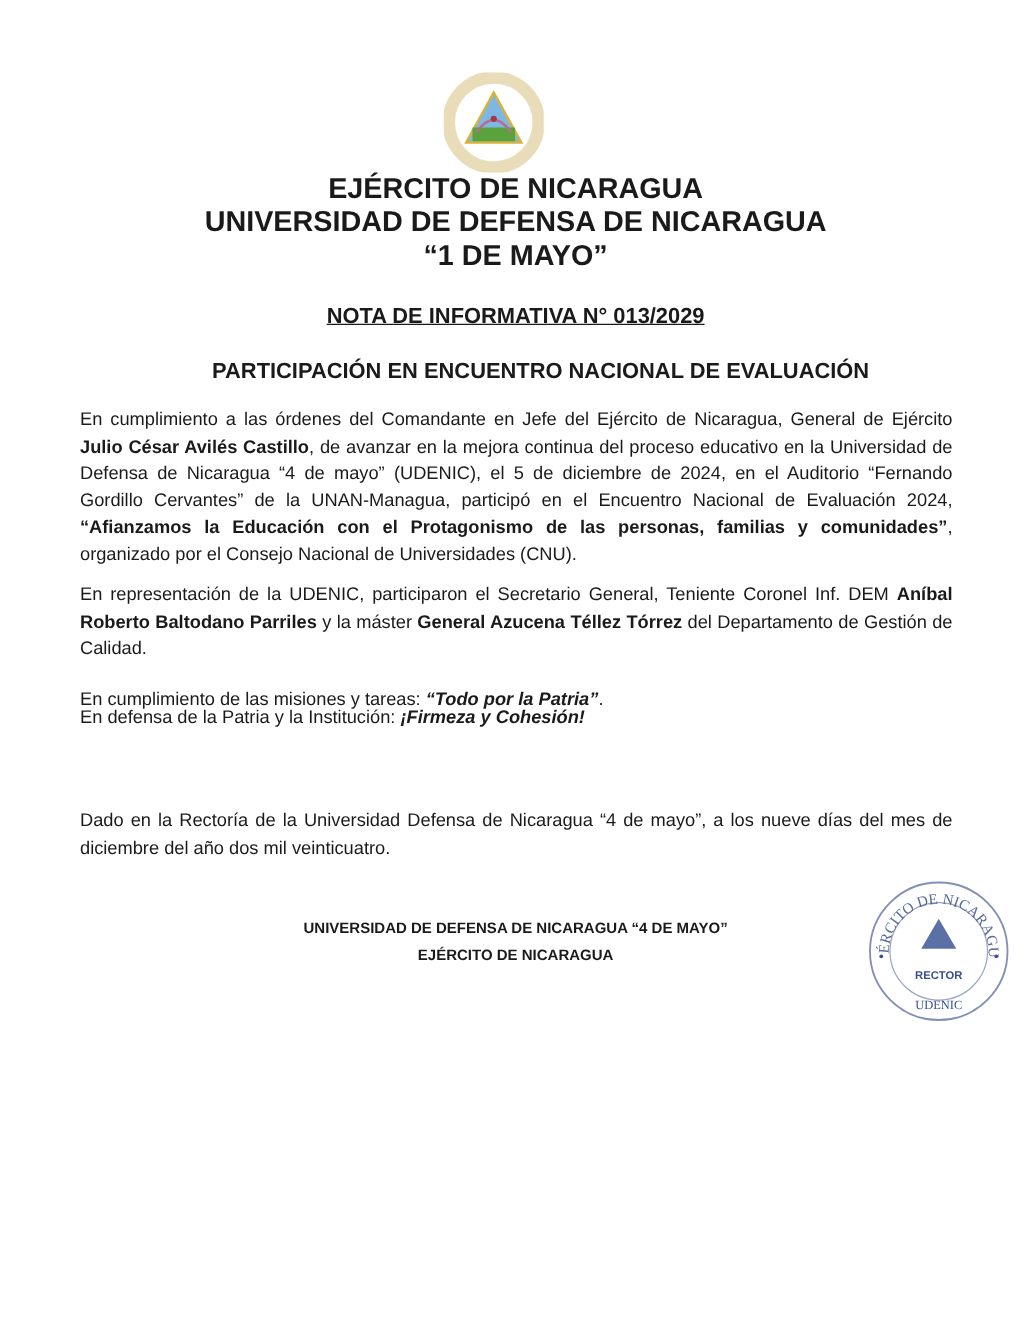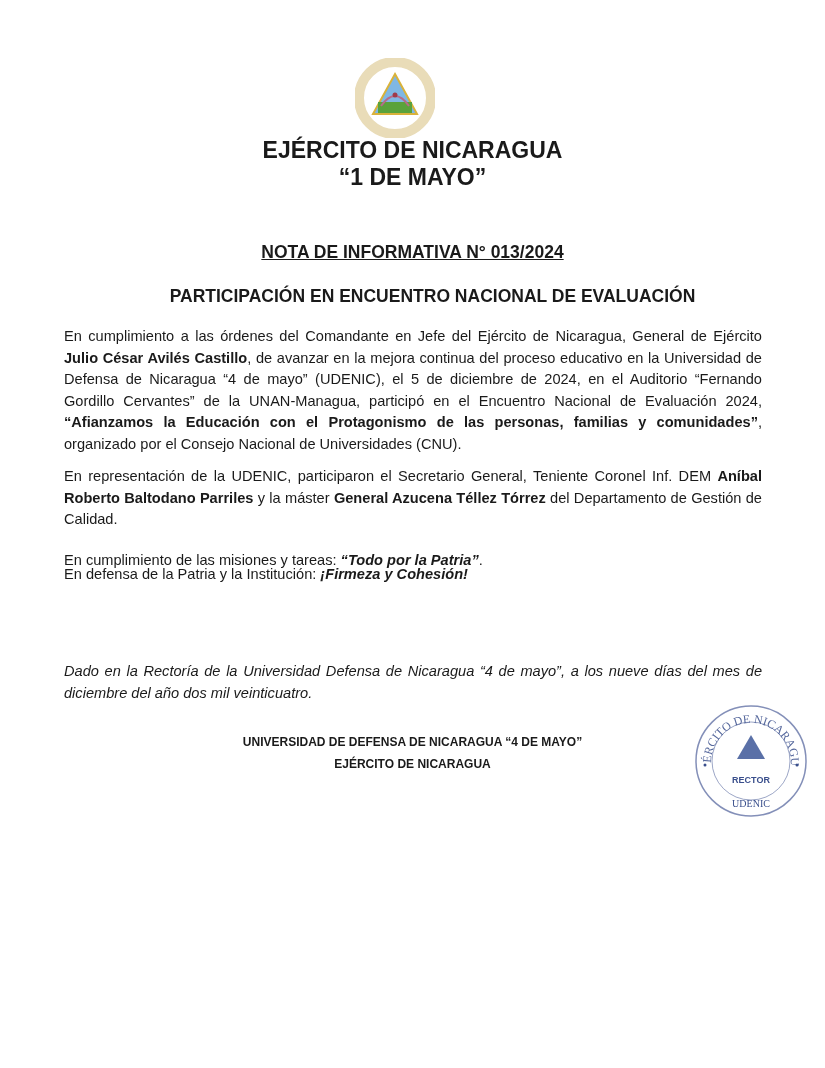--- a/index.html
+++ b/index.html
@@ -9,21 +9,21 @@
   .head { position: absolute; left: 0; width: 825px; text-align: center; font-weight: bold; }
   .h1 { top: 137px; font-size: 23px; line-height: 27px; }
   .note { top: 242px; font-size: 17.5px; text-decoration: underline; }
   .subj { top: 286px; font-size: 17.5px; margin-left: 20px; }
   .body-text { position: absolute; left: 64px; width: 698px; font-size: 14.6px; line-height: 21.5px;
                text-align: justify; }
   .p1 { top: 326px; }
   .p2 { top: 466px; }
   .p3 { top: 550px; }
   .p4 { top: 564px; }
-  .p5 { top: 661px; font-style: italic; }
+  .p5 { top: 647px; }
   .body-text p { margin: 0; }
   .bi { font-weight: bold; font-style: italic; }
   .foot { position: absolute; left: 130px; width: 565px; top: 731px; text-align: center;
           font-weight: bold; font-size: 12px; line-height: 22px; }
   .stamp { position: absolute; left: 693px; top: 703px; width: 116px; height: 116px; }
 </style>
 </head>
 <body>
 
 <div class="emblem">
@@ -31,24 +31,25 @@
     <circle cx="40" cy="40" r="36" fill="none" stroke="#e9dcb8" stroke-width="10"></circle>
     <polygon points="40,16 62,56 18,56" fill="#7fb7e4" stroke="#d9b23a" stroke-width="2"></polygon>
     <rect x="23" y="44" width="34" height="11" fill="#5aa23c"></rect>
     <path d="M26,48 Q40,28 54,48" fill="none" stroke="#b86b8a" stroke-width="2"></path>
     <circle cx="40" cy="37" r="2.5" fill="#a03a4a"></circle>
   </svg>
 </div>
 
 <div class="head h1">
   <div>EJÉRCITO DE NICARAGUA</div>
+  <div>UNIVERSIDAD DE DEFENSA DE NICARAGUA</div>
   <div>“1 DE MAYO”</div>
 </div>
 
-<div class="head note">NOTA DE INFORMATIVA N° 013/2024</div>
+<div class="head note">NOTA DE INFORMATIVA N° 013/2029</div>
 <div class="head subj">PARTICIPACIÓN EN ENCUENTRO NACIONAL DE EVALUACIÓN</div>
 
 <div class="body-text p1">
     <p>
   <span>En cumplimiento a las órdenes del Comandante en Jefe del Ejército de Nicaragua, General de Ejército </span><b>Julio César Avilés Castillo</b><span>, de avanzar en la mejora continua del proceso educativo en la Universidad de Defensa de Nicaragua “4 de mayo” (UDENIC), el 5 de diciembre de 2024, en el Auditorio “Fernando Gordillo Cervantes” de la UNAN-Managua, participó en el Encuentro Nacional de Evaluación 2024, </span><b>“Afianzamos la Educación con el Protagonismo de las personas, familias y comunidades”</b><span>, organizado por el Consejo Nacional de Universidades (CNU).</span>
 </p>
   </div>
 
 <div class="body-text p2">
     <p>

